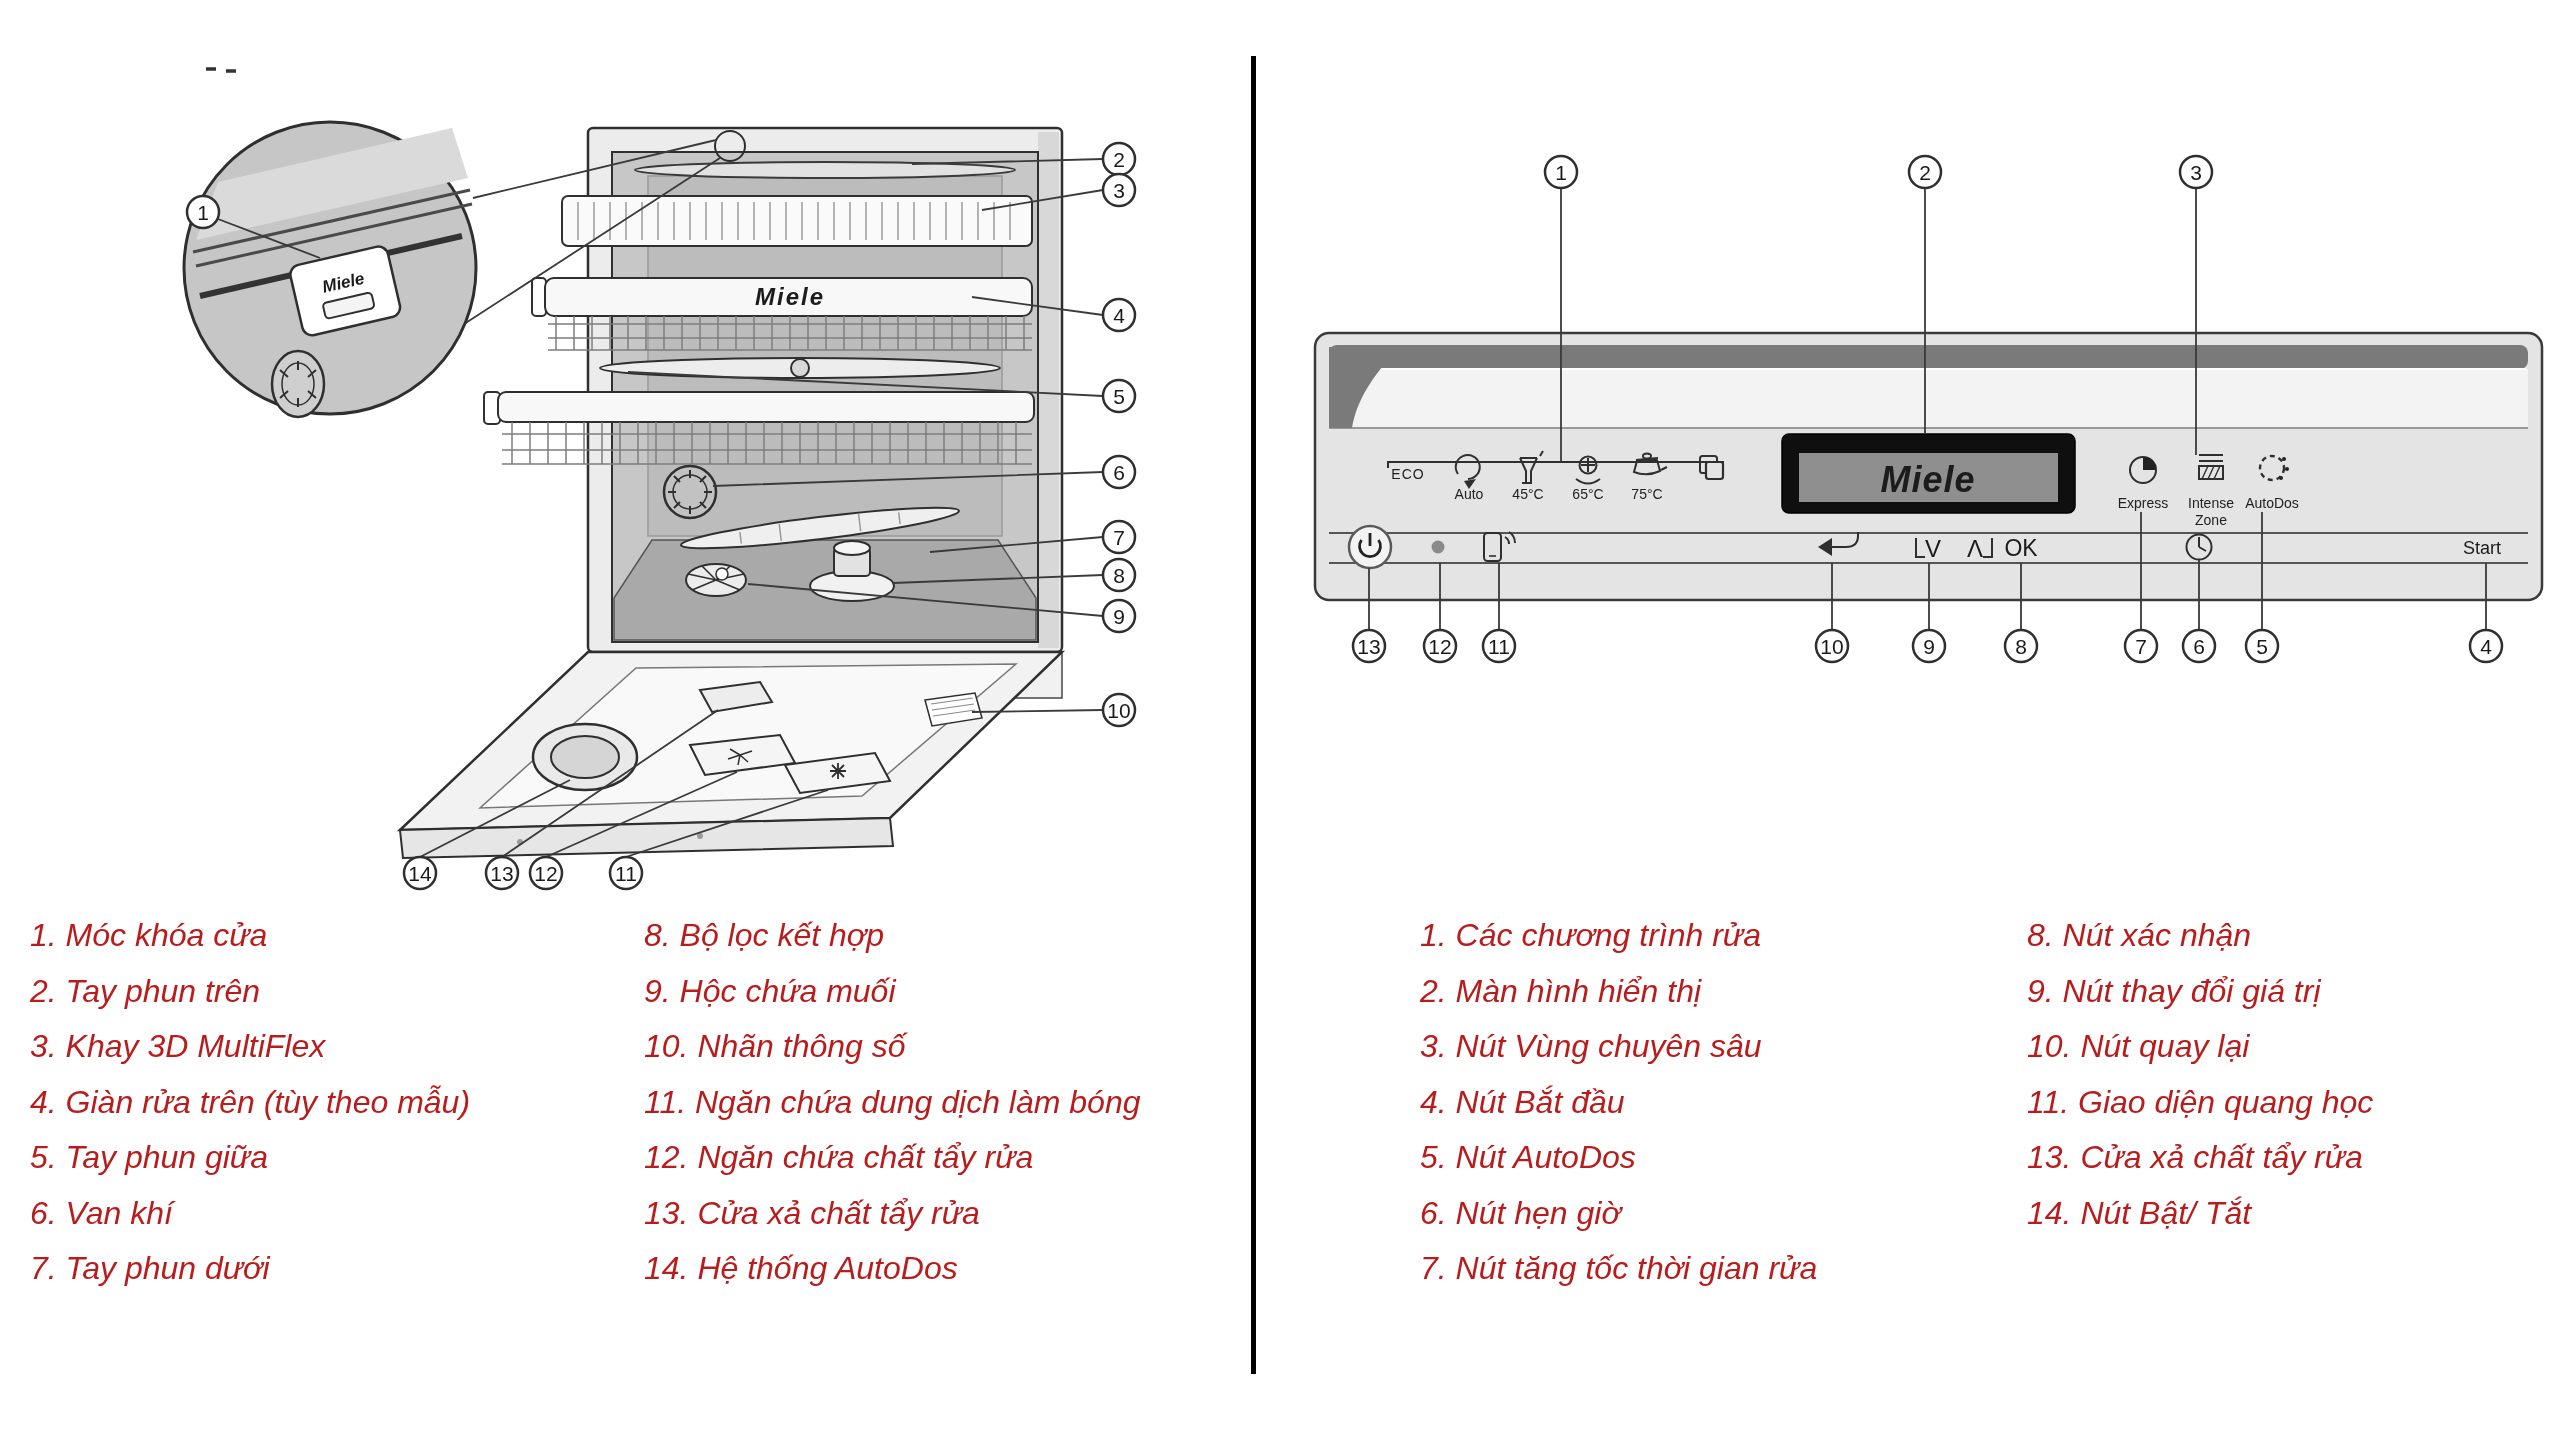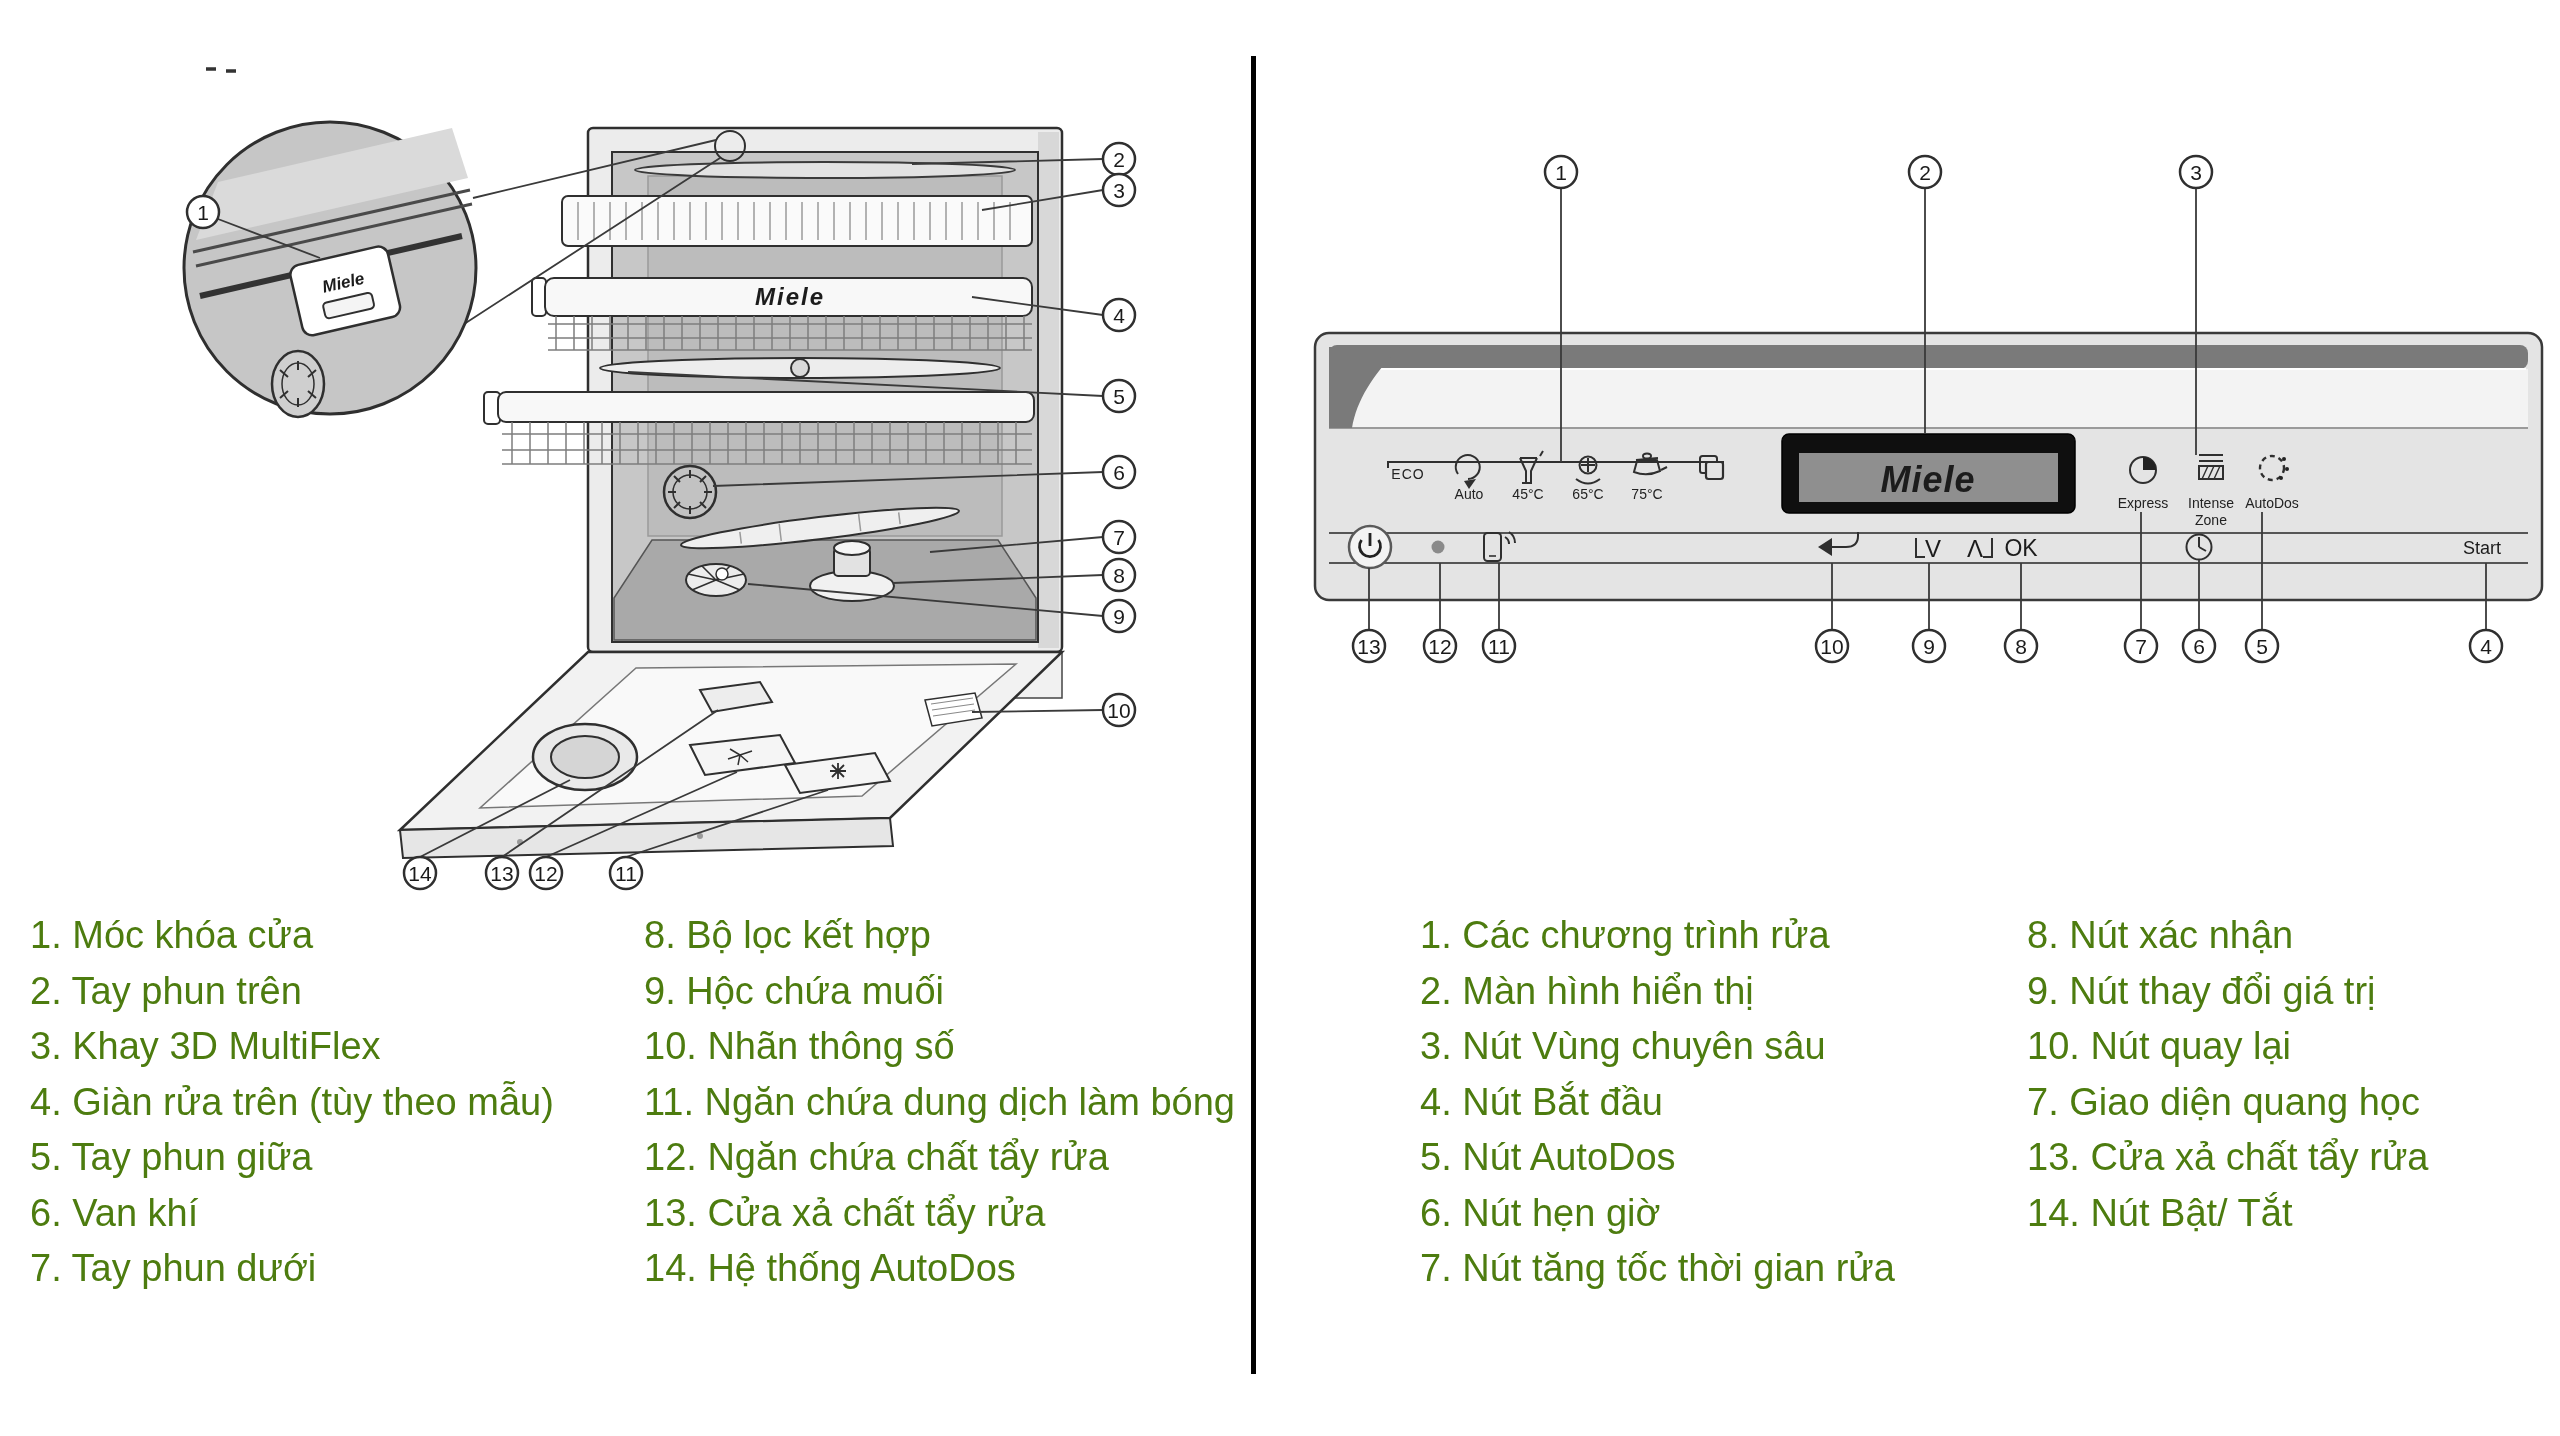--- a/index.html
+++ b/index.html
@@ -1,21 +1,21 @@
 <!DOCTYPE html>
 <html><head>
 <meta charset="utf-8">
 <style>
   html,body{margin:0;padding:0;}
   body{
     width:2560px;height:1436px;position:relative;overflow:hidden;
     background:#ffffff;font-family:"Liberation Sans",sans-serif;
   }
   #divider{position:absolute;left:1251px;top:56px;width:5px;height:1318px;background:#000;}
-  .legend-col{position:absolute;font-size:38px;line-height:55.5px;color:#4d7c0f;white-space:nowrap;}
+  .legend-col{position:absolute;font-size:32px;line-height:55.5px;color:#b91c1c;white-space:nowrap;font-style:italic;}
   .legend-col div{height:55.5px;}
   svg{position:absolute;left:0;top:0;}
   svg text{font-family:"Liberation Sans",sans-serif;fill:#1c1c1c;}
   .callout circle{fill:#fff;stroke:#2f2f2f;stroke-width:2.5px;}
   .callout text{font-size:21px;fill:#1a1a1a;text-anchor:middle;}
   .lineart{stroke:#2f2f2f;fill:none;stroke-width:2px;}
   .leader{stroke:#3a3a3a;stroke-width:1.8px;fill:none;}
   .paneltext{font-size:14px;text-anchor:middle;fill:#222;}
 </style>
 </head>
@@ -402,16 +402,16 @@
   <div>3. Nút Vùng chuyên sâu</div>
   <div>4. Nút Bắt đầu</div>
   <div>5. Nút AutoDos</div>
   <div>6. Nút hẹn giờ</div>
   <div>7. Nút tăng tốc thời gian rửa</div>
 </div>
 <div class="legend-col" style="left:2027px;top:908px;">
   <div>8. Nút xác nhận</div>
   <div>9. Nút thay đổi giá trị</div>
   <div>10. Nút quay lại</div>
-  <div>7. Giao diện quang học</div>
+  <div>11. Giao diện quang học</div>
   <div>13. Cửa xả chất tẩy rửa</div>
   <div>14. Nút Bật/ Tắt</div>
 </div>
 
 </body></html>

